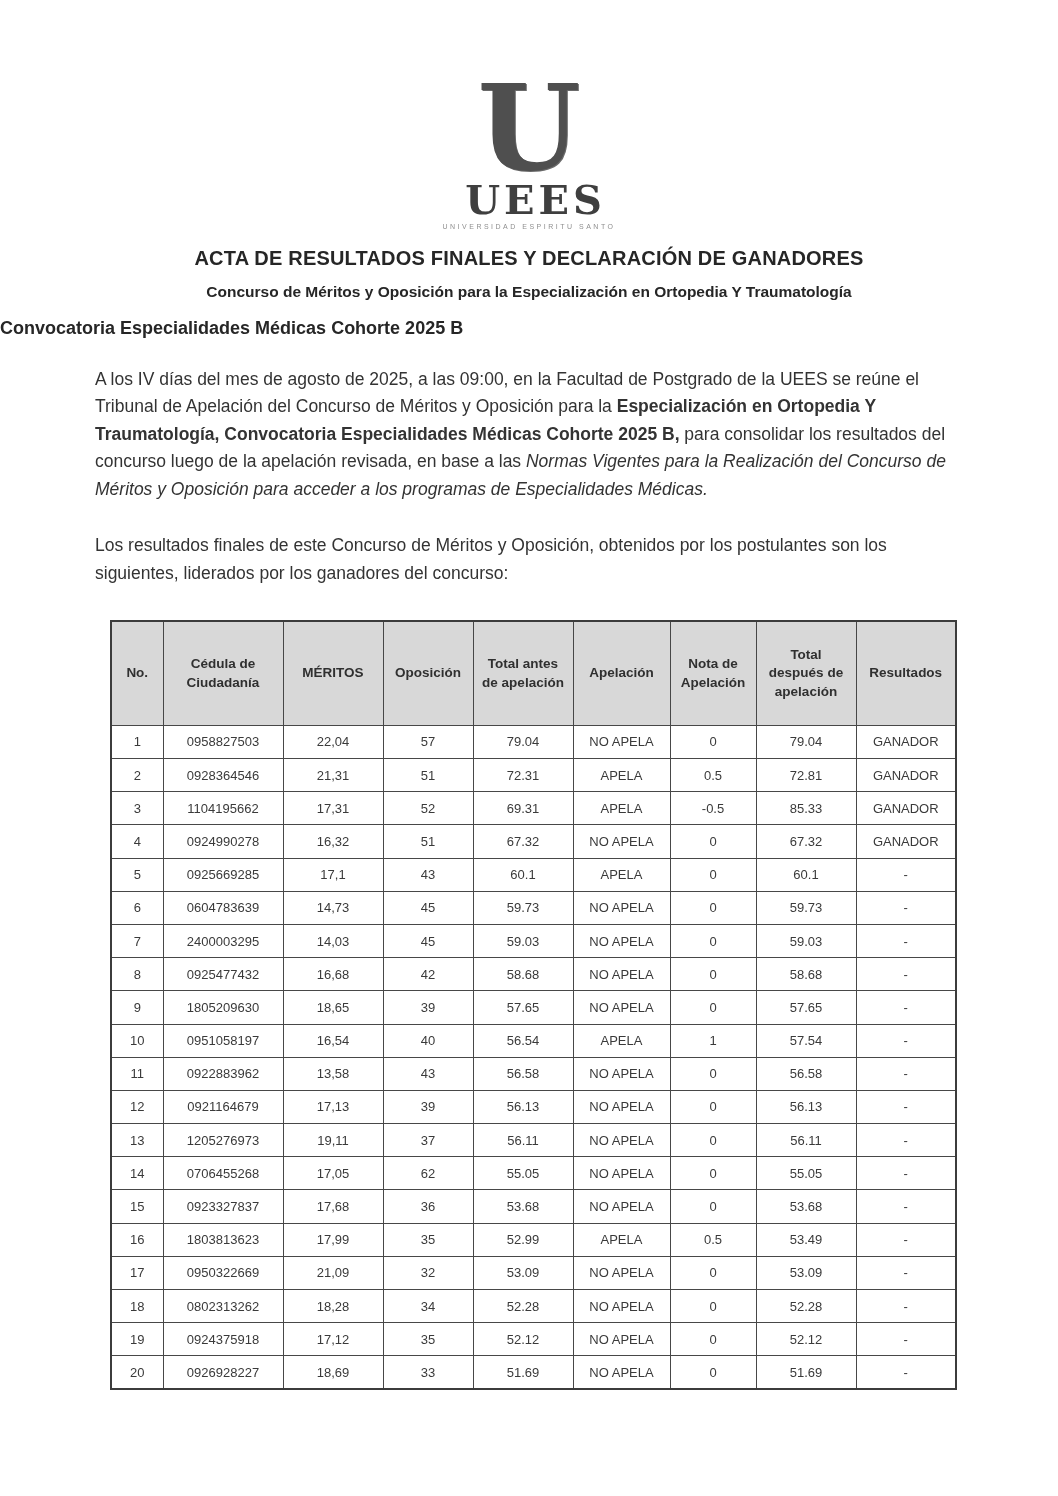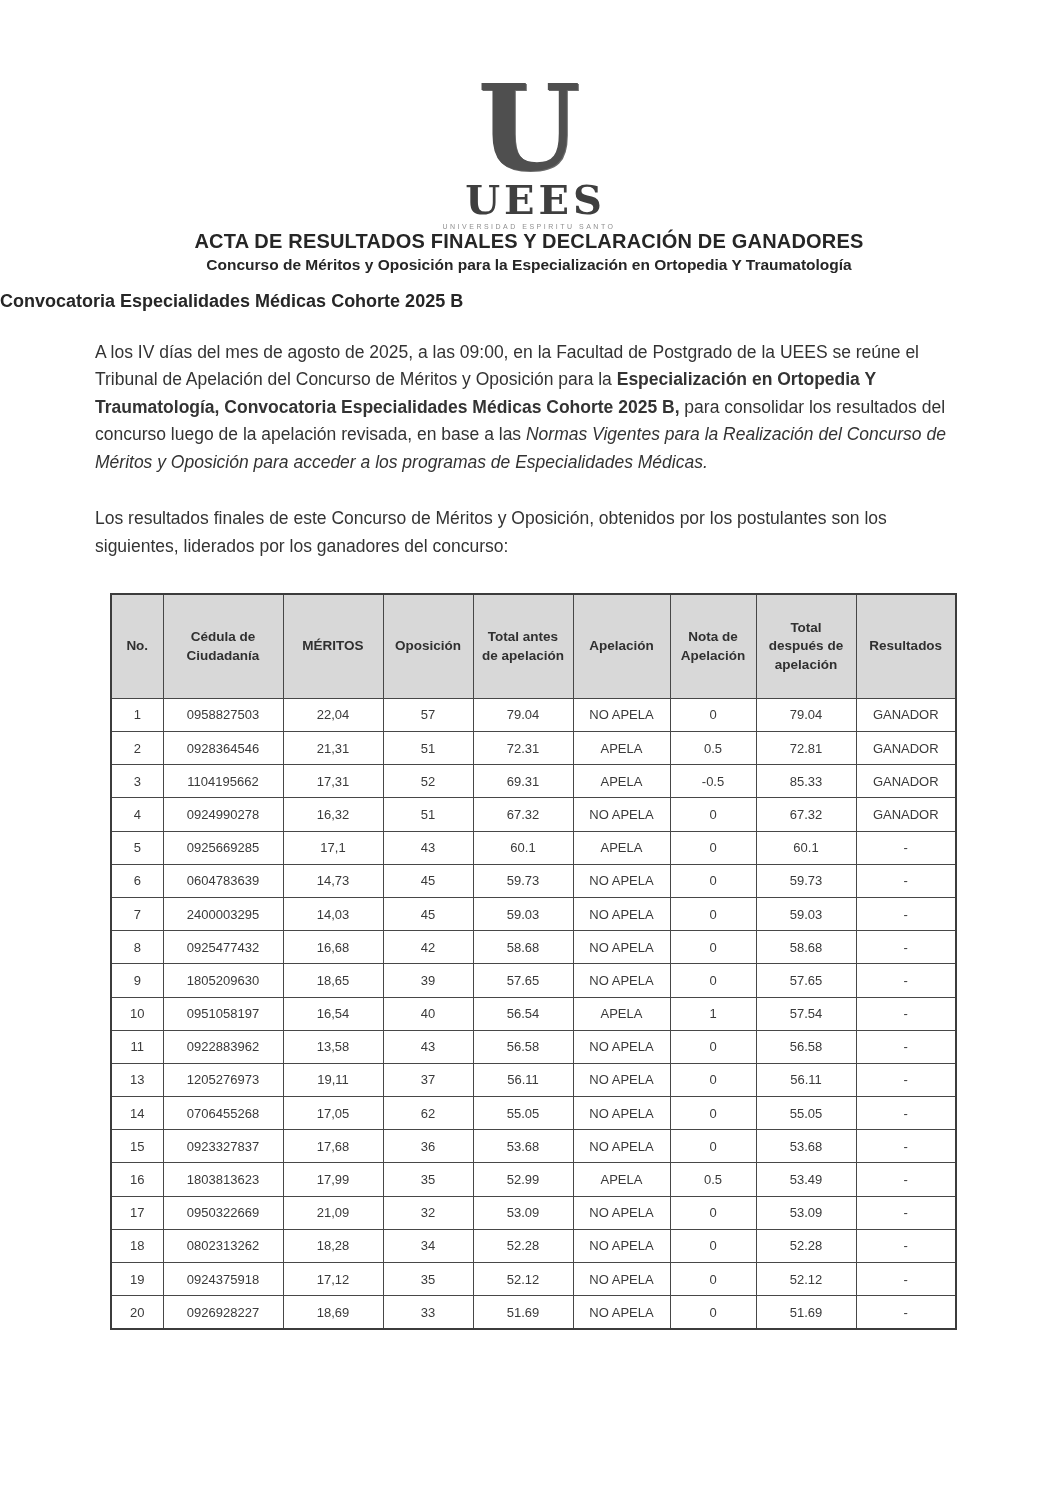--- a/index.html
+++ b/index.html
@@ -17,25 +17,25 @@
   .logo-name {
     font-family:"DejaVu Serif", serif; font-weight:bold;
     font-size:40px; letter-spacing:4px; color:#3f3f3f; margin-top:0px; line-height:1;padding-left:13px;
   }
   .logo-tagline {
     font-size:7px; letter-spacing:2.5px; color:#8f8f8f; margin-top:3px;
     filter:blur(0.4px);
   }
   .doc-title {
     text-align:center; font-weight:bold; font-size:20px; color:#262626;
-    letter-spacing:0.2px;
+    margin-top:17px; letter-spacing:0.2px;
   }
   .doc-subtitle {
     text-align:center; font-weight:bold; font-size:15.5px; color:#262626;
-    margin-top:3px;
+    margin-top:13px;
   }
   .doc-subtitle2 {
     text-align:left; font-weight:bold; font-size:18px; color:#262626;
     margin-top:17px;
   }
   .body-text {
     margin:27px 95px 0 95px; font-size:17.5px; line-height:27.5px;
     color:#333333; text-align:left;
   }
   .body-text .bold { font-weight:bold; }
@@ -217,20 +217,31 @@
           <td>0922883962</td>
           <td>13,58</td>
           <td>43</td>
           <td>56.58</td>
           <td>NO APELA</td>
           <td>0</td>
           <td>56.58</td>
           <td>-</td>
         </tr>
         <tr>
+          <td>12</td>
+          <td>0921164679</td>
+          <td>17,13</td>
+          <td>39</td>
+          <td>56.13</td>
+          <td>NO APELA</td>
+          <td>0</td>
+          <td>56.13</td>
+          <td>-</td>
+        </tr>
+        <tr>
           <td>13</td>
           <td>1205276973</td>
           <td>19,11</td>
           <td>37</td>
           <td>56.11</td>
           <td>NO APELA</td>
           <td>0</td>
           <td>56.11</td>
           <td>-</td>
         </tr>

